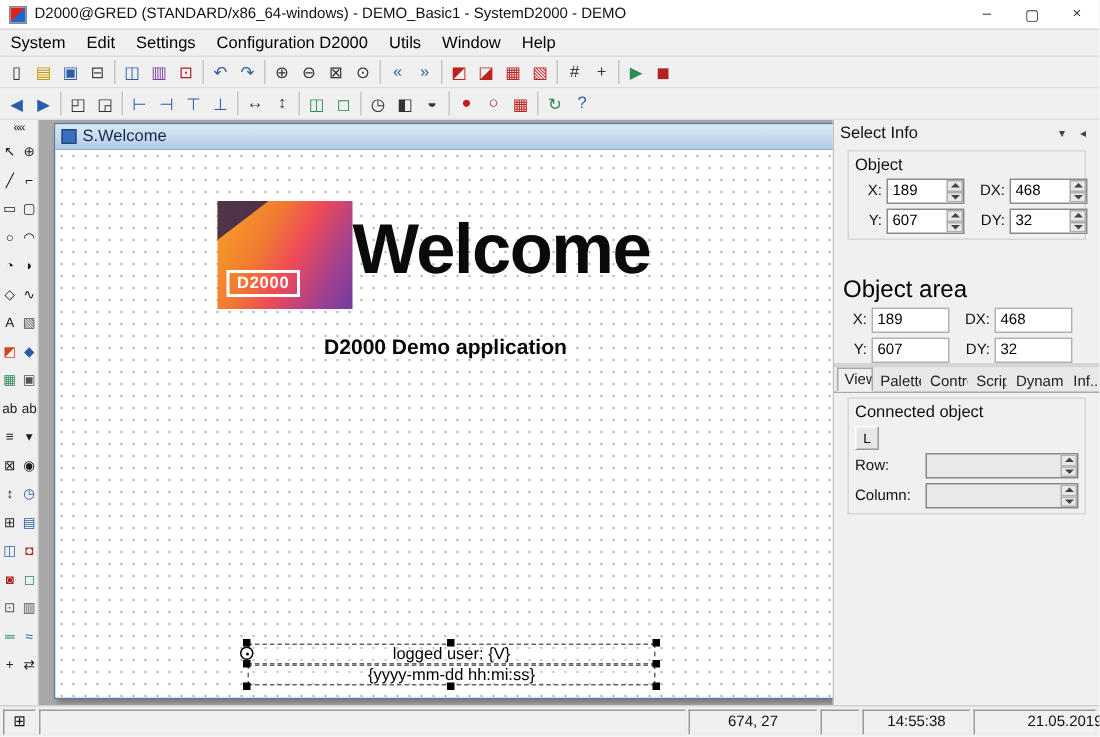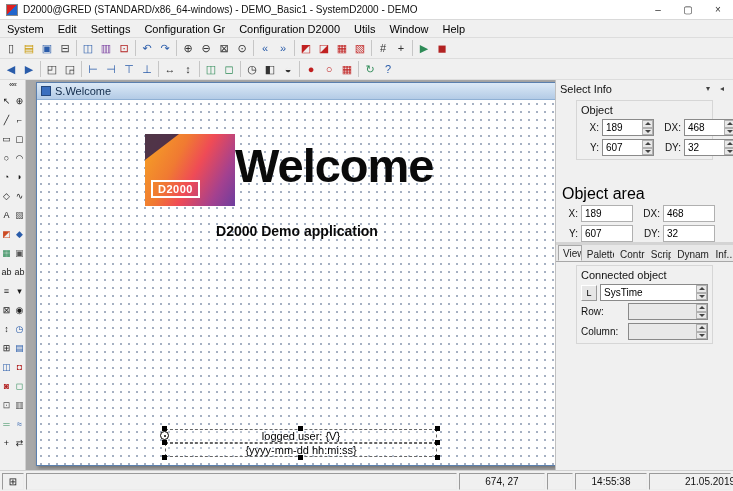--- a/index.html
+++ b/index.html
@@ -81,21 +81,21 @@
   .listrow { display:flex; margin:1px 3px 2px 3px; }
   .listbox { flex:1; height:20px; background:#fff; border:1px solid #9a9a9a; padding:1px; }
   .list-selected { height:16px; line-height:16px; background:#2a5fc4; color:#fff; font-size:11px; padding:0 4px; width:78%; }
   .list-side { width:20px; display:flex; flex-direction:column; align-items:center; }
   .list-side span { font-size:10px; height:10px; line-height:10px; }
 
   .tabstrip { display:flex; align-items:flex-end; height:17px; border-bottom:1px solid #a8a8a8; background:#e8e8e8; padding-left:2px; }
   .tab { padding:0 4px; height:15px; line-height:15px; font-size:10px; color:#222; border:1px solid transparent; white-space:nowrap; overflow:hidden; }
   .tab.active { background:#f0f0f0; border-color:#a8a8a8; border-bottom-color:#f0f0f0; height:16px; }
 
-  .group { border:1px solid #d6d6d6; margin:3px 20px; padding:3px 4px; }
+  .group { border:1px solid #d6d6d6; margin:3px 9px; padding:3px 4px; }
   .group-label { font-size:11px; color:#111; margin-bottom:3px; }
   .coord-grid { display:grid; grid-template-columns:18px 52px 24px 52px; gap:3px 3px; align-items:center; }
   .coord-grid label { text-align:right; font-size:10px; color:#111; }
   .spinfield { display:flex; height:17px; background:#fff; border:1px solid #8a8a8a; }
   .spinfield .val { flex:1; padding:1px 3px; font-size:10px; line-height:14px; overflow:hidden; }
   .spin { width:11px; display:flex; flex-direction:column; }
   .spin > div { flex:1; background:#e8e8e8; border:1px solid #b0b0b0; display:flex; align-items:center; justify-content:center; }
   .spin .up::after   { content:""; border:3px solid transparent; border-bottom:3px solid #444; margin-top:-3px; }
   .spin .down::after { content:""; border:3px solid transparent; border-top:3px solid #444; margin-bottom:-3px; }
   .plainfield { height:17px; background:#fff; border:1px solid #b0b0b0; padding:1px 3px; font-size:10px; line-height:14px; }
@@ -129,21 +129,20 @@
   <span class="cap-btn">–</span>
   <span class="cap-btn">▢</span>
   <span class="cap-btn">×</span>
 </div>
 
 <div class="menubar">
 
 <span class="menu-item">System</span>
     <span class="menu-item">Edit</span>
     <span class="menu-item">Settings</span>
-    <span class="menu-item">Configuration Gr</span>
     <span class="menu-item">Configuration D2000</span>
     <span class="menu-item">Utils</span>
     <span class="menu-item">Window</span>
     <span class="menu-item">Help</span>
   </div>
 
 <div class="tbrow">
 
 <span class="tb-icon" style="color: rgb(51, 51, 51);">▯</span>
     <span class="tb-icon" style="color: rgb(201, 151, 0);">▤</span>
@@ -360,27 +359,20 @@
           <span class="tab">Script</span>
           <span class="tab">Dynamics</span>
           <span class="tab">Inf...</span>
         </div>
 
       <div class="group">
         <div class="group-label">Connected object</div>
 
         <div style="display:flex; gap:3px; align-items:center;">
           <span class="type-btn">L</span>
-          <div class="spinfield" style="flex:1">
-            <span class="val">SysTime</span>
-            <span class="spin">
-                <div class="up"></div>
-                <div class="down"></div>
-              </span>
-          </div>
         </div>
 
         <div class="co-grid">
           <label>Row:</label>
           <div class="spinfield disabled">
             <span class="val"></span>
             <span class="spin">
                 <div class="up"></div>
                 <div class="down"></div>
               </span>

